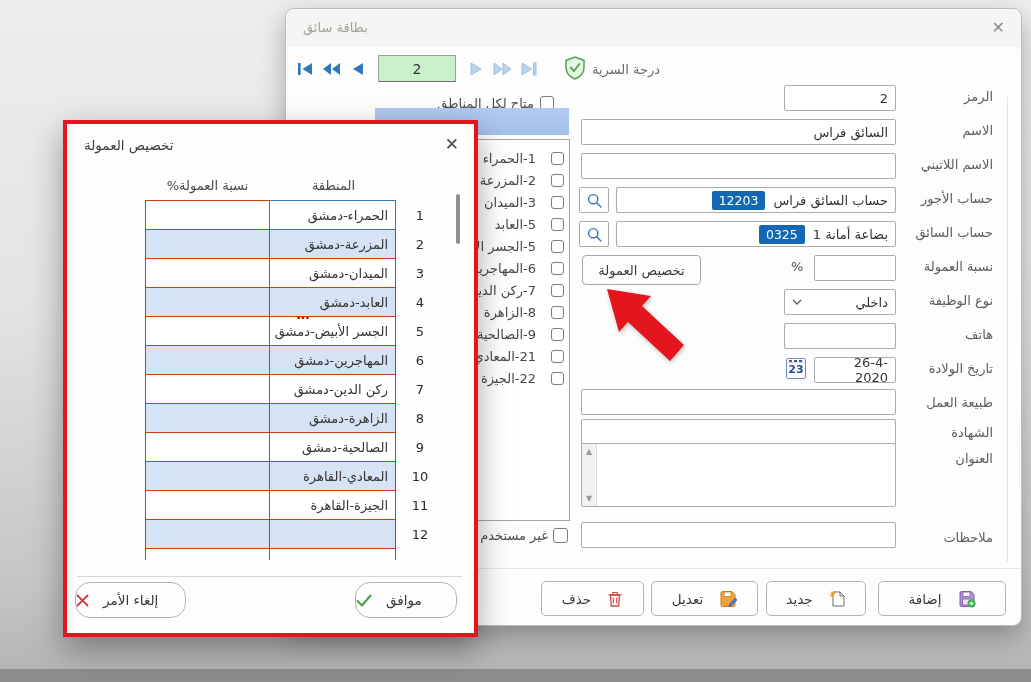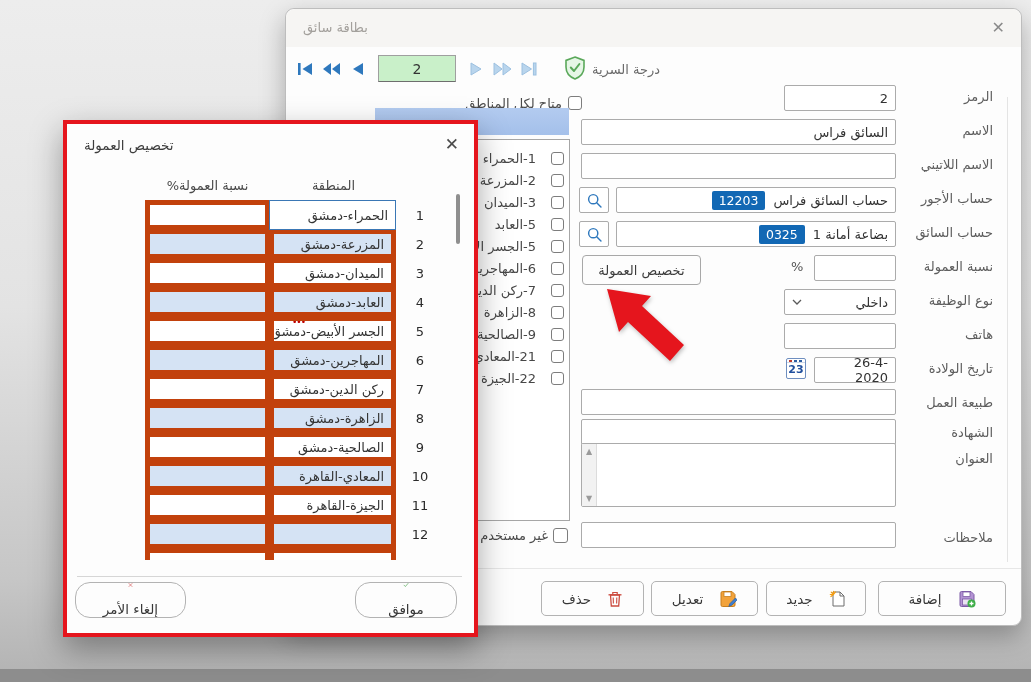--- a/index.html
+++ b/index.html
@@ -26,21 +26,21 @@
   .nav { position:absolute; left:10px; top:46px; display:flex; align-items:center; gap:7px; }
   .nav-btn { width:19px; height:26px; display:flex; align-items:center; justify-content:center; background:none; border:none; padding:0; cursor:pointer; }
   .rec-box { width:78px; height:27px; background:#c9f0c9; border:1px solid #9f9f9f; border-bottom:1px solid #6e6e6e;
     display:flex; align-items:center; justify-content:center; font-size:14px; color:#333; margin:0 4px; }
 
   .security { position:absolute; left:278px; top:47px; display:flex; align-items:center; gap:6px; direction:ltr; }
   .security-label { color:#6b6b6b; direction:rtl; }
 
   
   .chk { width:14px; height:14px; background:#fff; border:1px solid #7d7d7d; border-radius:3px; flex:0 0 auto; }
-  .allregions { position:absolute; left:148px; top:84px; width:148px; height:20px; display:flex; direction:rtl; align-items:center; gap:6px; color:#4a4a4a; }
+  .allregions { position:absolute; left:120px; top:84px; width:148px; height:20px; display:flex; direction:rtl; align-items:center; gap:6px; color:#4a4a4a; }
 
   .blue-bar { position:absolute; left:89px; top:99px; width:194px; height:27px;
     background:linear-gradient(180deg,#b3cbf0,#a4c0ea); }
 
   .regions-panel { position:absolute; left:100px; top:130px; width:184px; height:382px;
     background:#fff; border:1px solid #a6a6a6; overflow:hidden; padding-top:7px; }
   .region-item { height:22px; display:flex; direction:rtl; align-items:center; gap:15px; padding-right:5px; color:#474747; white-space:nowrap; }
   .region-item .chk { width:13px; height:13px; }
 
   
@@ -78,32 +78,32 @@
 
   
   .dialog { position:absolute; left:63px; top:120px; width:415px; height:517px; z-index:10;
     background:#fdfdfd; border:4px solid #e5151d; box-shadow:0 12px 30px rgba(0,0,0,.35); }
   .dlg-title { position:absolute; left:17px; top:13px; color:#3d3d3d; font-size:13.5px; direction:rtl; }
   .dlg-close { position:absolute; right:15px; top:10px; font-size:17px; color:#4c4c4c; cursor:pointer; }
   .th { position:absolute; top:54px; text-align:center; color:#4a4a4a; direction:rtl; }
   .tbl { position:absolute; left:78px; top:76px; width:300px; height:360px; overflow:hidden; }
   .drow { display:flex; direction:ltr; height:30px; margin-top:-1px; }
   .drow:first-child { margin-top:0; }
-  .cell { border:5px solid #c2410c; height:100%; }
+  .cell { border:1px solid #c2410c; height:100%; }
   .c-comm { width:125px; }
   .c-reg { width:127px; margin-left:-1px; direction:rtl; display:flex; align-items:center; padding:0 7px; color:#343434; white-space:nowrap; overflow:hidden; position:relative; }
   .c-num { width:48px; border:none; display:flex; align-items:center; justify-content:center; color:#2b2b2b; }
   .drow:nth-child(even) .cell { background:#d5e3f4; }
   .drow:nth-child(odd) .cell { background:#fff; }
   .c-reg.focused { border:1px solid #3a77b5; z-index:2; background:#fff !important; }
   .c-reg.truncated::after { content:"•••"; position:absolute; top:-4px; right:86px; color:#c00000; font-size:9px; letter-spacing:-1px; }
   .dlg-scroll { position:absolute; left:389px; top:70px; width:4px; height:50px; background:#8f8f8f; border-radius:2px; cursor:pointer; }
   .dlg-sep { position:absolute; left:10px; right:12px; top:452px; border-top:1px solid #d6d6d6; }
   .dbtn { position:absolute; top:458px; height:36px; background:#fdfdfd; border:1px solid #b3b3b3; border-radius:15px;
-    display:flex; align-items:center; gap:14px; cursor:pointer; font-family:inherit; font-size:13.5px; color:#373737; direction:ltr;flex-direction:column; }
+    display:flex; align-items:center; gap:14px; cursor:pointer; font-family:inherit; font-size:13.5px; color:#373737; direction:ltr; }
   .dbtn-ok { left:288px; width:102px; }
   .dbtn-cancel { left:8px; width:111px; }
 
   .red-arrow { position:absolute; left:592px; top:284px; z-index:11; filter:drop-shadow(1px 2px 2px rgba(0,0,0,.25)); }
 </style>
 </head>
 <body>
 
 <div class="bottom-strip"></div>
 

